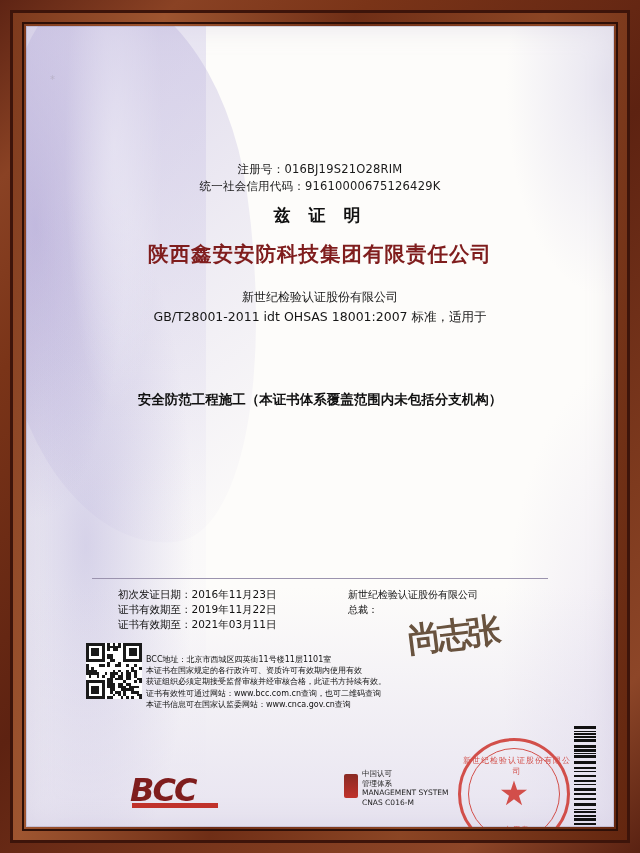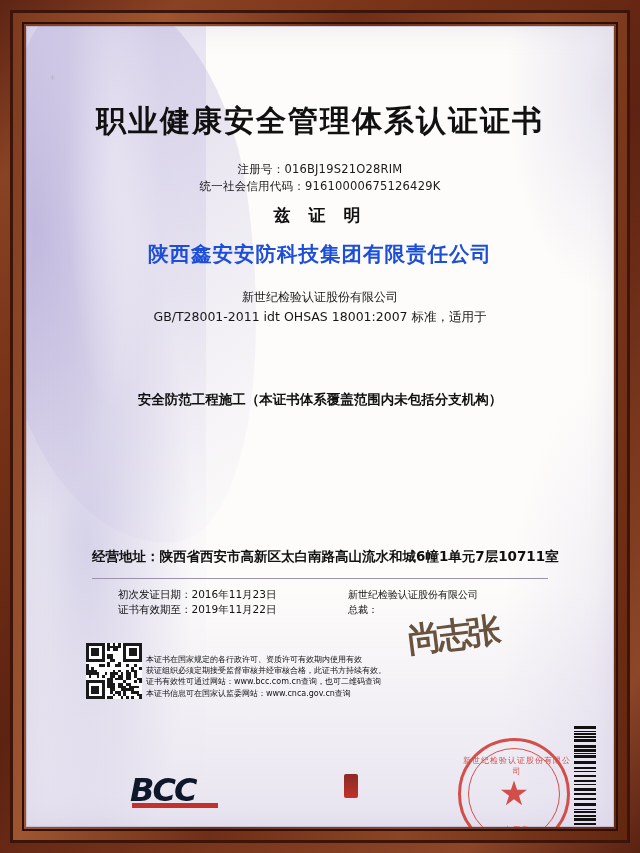--- a/index.html
+++ b/index.html
@@ -133,21 +133,21 @@
     font-family: "DejaVu Sans", sans-serif;
   }
 
   .company {
     position: absolute;
     left: 0; top: 214px; width: 588px;
     text-align: center;
     font-size: 20.5px;
     font-weight: 700;
     letter-spacing: 1px;
-    color: #1d4ed8;
+    color: #7f1d1d;
     font-family: "DejaVu Sans", sans-serif;
   }
 
   .conform {
     position: absolute;
     left: 0; top: 263px; width: 588px;
     text-align: center;
     font-size: 12px;
     color: #161616;
     font-family: "DejaVu Sans", sans-serif;
@@ -242,21 +242,21 @@
   }
   .qr-cell { position: absolute; background: #1a1a1a; }
 
   
   .logo-bcc {
     position: absolute;
     left: 104px; top: 745px;
     font-family: "DejaVu Sans", sans-serif;
     font-size: 32px;
     font-weight: 700;
-    color: #0f172a;
+    color: #7f1d1d;
     letter-spacing: -2px;
     font-style: italic;
   }
   .logo-bcc .bcc-bar {
     position: absolute; left: 2px; top: 32px; width: 86px; height: 5px;
     background: #c0322b;
   }
 
   .logo-cnas {
     position: absolute;
@@ -338,51 +338,51 @@
     <div class="wash-left"></div>
     <div class="wash-swoosh"></div>
     <div class="wash-right"></div>
     <div class="wash-bottom"></div>
     <div class="paper-border"></div>
 
     <div class="content">
 
       <div class="corner-mark">*</div>
 
-      <div class="cert-title">职业健康安全管理体系认证证书</div>
 
       <div class="reg-line reg-no">注册号：016BJ19S21O28RIM</div>
       <div class="reg-line credit-no">统一社会信用代码：91610000675126429K</div>
 
       <div class="hereby">兹 证 明</div>
 
       <div class="company">陕西鑫安安防科技集团有限责任公司</div>
 
       <div class="conform">新世纪检验认证股份有限公司</div>
       <div class="standard">GB/T28001-2011 idt OHSAS 18001:2007 标准，适用于</div>
 
       <div class="scope">安全防范工程施工（本证书体系覆盖范围内未包括分支机构）</div>
 
-      <div class="addr addr-biz">经营地址：陕西省西安市高新区太白南路高山流水和城6幢1单元7层10711室</div>
 
       <div class="divider"></div>
 
       <div class="dates">
         <div>初次发证日期：2016年11月23日</div>
         <div>证书有效期至：2019年11月22日</div>
+        <div>证书有效期至：2021年03月11日</div>
       </div>
 
       <div class="issuer">
         <div>新世纪检验认证股份有限公司</div>
         <div>总裁：</div>
       </div>
 
       <div class="signature">尚志张</div>
 
       <div class="fineprint">
+        <div>BCC地址：北京市西城区四英街11号楼11层1101室</div>
         <div>本证书在国家规定的各行政许可、资质许可有效期内使用有效</div>
         <div>获证组织必须定期接受监督审核并经审核合格，此证书方持续有效。</div>
         <div>证书有效性可通过网站：www.bcc.com.cn查询，也可二维码查询</div>
         <div>本证书信息可在国家认监委网站：www.cnca.gov.cn查询</div>
       </div>
 
       <div class="qr" id="qr">
           <div class="qr-cell" style="left: 21.3333px; top: 0px; width: 2.66667px; height: 2.66667px;"></div>
           <div class="qr-cell" style="left: 26.6667px; top: 0px; width: 2.66667px; height: 2.66667px;"></div>
           <div class="qr-cell" style="left: 32px; top: 0px; width: 2.66667px; height: 2.66667px;"></div>
@@ -602,20 +602,26 @@
           <div class="qr-cell" style="left: 13.3333px; top: 53.3333px; width: 2.66667px; height: 2.66667px;"></div>
           <div class="qr-cell" style="left: 16px; top: 53.3333px; width: 2.66667px; height: 2.66667px;"></div>
         </div>
 
       <div class="logo-bcc">
         <span>BCC</span>
         <span class="bcc-bar"></span>
       </div>
 
       <div class="cnas-mark"></div>
+      <div class="cnas-sub">
+        <div>中国认可</div>
+        <div>管理体系</div>
+        <div>MANAGEMENT SYSTEM</div>
+        <div>CNAS C016-M</div>
+      </div>
 
       <div class="seal">
         <div class="seal-inner"></div>
         <div class="seal-text-top">新世纪检验认证股份有限公司</div>
         <div class="seal-star">
             <span>★</span>
           </div>
         <div class="seal-text-bottom">专用章</div>
       </div>
 

